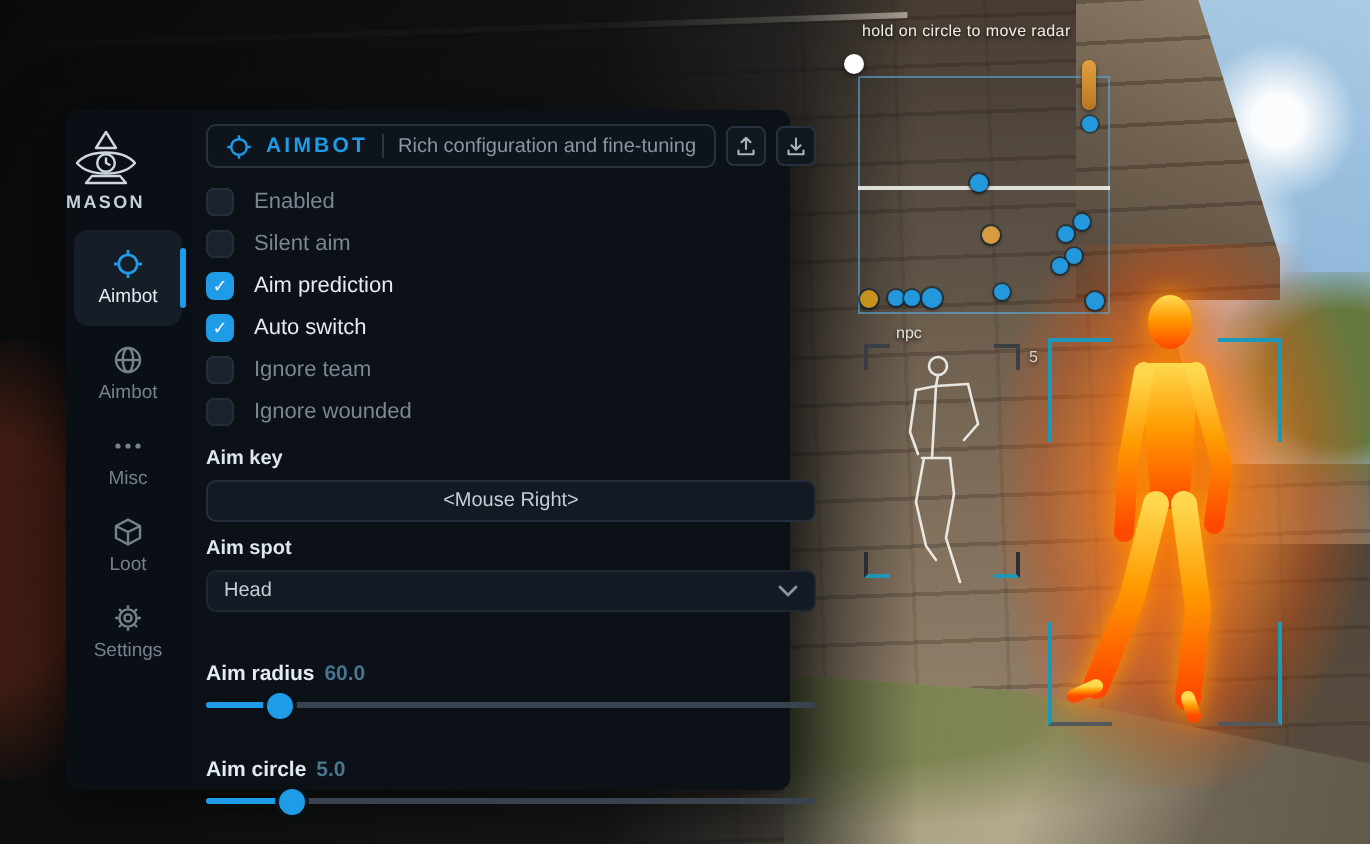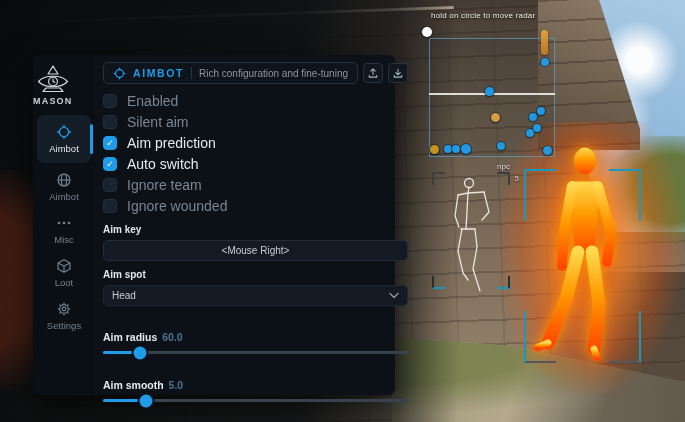--- a/index.html
+++ b/index.html
@@ -51,21 +51,21 @@
     border:1px solid rgba(95,175,220,.6);background:rgba(18,28,38,.10);}
   .radar-line{position:absolute;left:-1px;right:-1px;top:54px;height:2px;background:rgba(242,242,236,.88);}
   .dot{position:absolute;border-radius:50%;box-shadow:0 0 0 1px rgba(0,30,50,.5),0 1px 2px rgba(0,0,0,.45);}
   .marker-capsule{position:absolute;left:541px;top:30px;width:7px;height:25px;border-radius:4px;z-index:11;
     background:linear-gradient(#e3a03e,#b57722);box-shadow:0 1px 2px rgba(0,0,0,.5);}
   .marker-dot{position:absolute;left:541px;top:58px;width:8px;height:8px;border-radius:50%;z-index:11;
     background:#2398dd;box-shadow:0 0 0 1px rgba(0,30,50,.5);}
 
   
   .esp-skeleton{position:absolute;left:432px;top:163px;width:78px;height:133px;z-index:10;}
-  .esp-name{position:absolute;left:16px;right:0;top:-1px;text-align:right;font-size:8px;color:#e2e0d8;
+  .esp-name{position:absolute;left:16px;right:0;top:-1px;text-align:left;font-size:8px;color:#e2e0d8;
     text-shadow:0 1px 2px rgba(0,0,0,.8);}
   .esp-dist{position:absolute;right:-9px;top:11px;font-size:8px;color:#d5d3cb;text-shadow:0 1px 2px rgba(0,0,0,.8);}
   .sk-corner{position:absolute;width:11px;height:11px;}
   .sk-tl{left:0;top:9px;border-left:2px solid #3a3f43;border-top:2px solid #3a3f43;}
   .sk-tr{right:0;top:9px;border-right:2px solid #3a3f43;border-top:2px solid #3a3f43;}
   .sk-bl{left:0;bottom:7px;border-left:2px solid #2a2f33;border-bottom:2px solid #1f96b4;}
   .sk-br{right:0;bottom:7px;border-right:2px solid #2a2f33;border-bottom:2px solid #1f96b4;}
   .bones{position:absolute;left:0;top:0;}
 
   
@@ -100,21 +100,21 @@
   .head-divider{width:1px;height:12px;background:#2b3642;}
   .head-sub{color:#8b96a2;font-size:10px;white-space:nowrap;}
   .icon-btn{width:20px;height:20px;flex:none;background:#10171f;border:1px solid #28323e;border-radius:4px;
     display:flex;align-items:center;justify-content:center;color:#a9b3bc;padding:0;cursor:pointer;}
 
   .check-row{display:flex;align-items:center;gap:10px;height:21px;cursor:pointer;}
   .checkbox{width:14px;height:14px;box-sizing:border-box;border-radius:4px;background:#1a222d;
     border:1px solid #252f3b;display:flex;align-items:center;justify-content:center;
     font-size:9px;color:#fff;flex:none;}
   .check-row.checked .checkbox{background:#1f9ce8;border-color:#1f9ce8;}
-  .check-label{font-size:14px;color:#7b8692;}
+  .check-label{font-size:11px;color:#7b8692;}
   .check-row.checked .check-label{color:#e3eaf0;}
 
   .field-label{font-size:10px;font-weight:bold;color:#dfe6ec;margin:8px 0 5px;}
   .key-btn{display:block;width:100%;height:21px;box-sizing:border-box;background:#131a23;
     border:1px solid #242e3a;border-radius:5px;color:#c6cdd4;font-size:10px;cursor:pointer;
     font-family:"Liberation Sans",sans-serif;}
   .select{width:100%;height:21px;box-sizing:border-box;background:#131a23;border:1px solid #1e2732;
     border-radius:5px;display:flex;align-items:center;justify-content:space-between;padding:0 8px;
     font-size:10px;color:#c6cdd4;cursor:pointer;}
   .select .chev{color:#8b96a2;}
@@ -369,21 +369,21 @@
 
       <div>
           <div class="slider-row">
             <div class="slider-caption"><span class="sl-label">Aim radius</span> <span class="sl-value">60.0</span></div>
             <div class="slider-track">
               <div class="slider-fill" style="width: 12%;"></div>
               <div class="slider-thumb" style="left: 12%;"></div>
             </div>
           </div>
           <div class="slider-row">
-            <div class="slider-caption"><span class="sl-label">Aim smooth</span> <span class="sl-value">5.0</span></div>
+            <div class="slider-caption"><span class="sl-label">Aim circle</span> <span class="sl-value">5.0</span></div>
             <div class="slider-track">
               <div class="slider-fill" style="width: 14%;"></div>
               <div class="slider-thumb" style="left: 14%;"></div>
             </div>
           </div>
         </div>
     </main>
   </div>
 </div>
 

